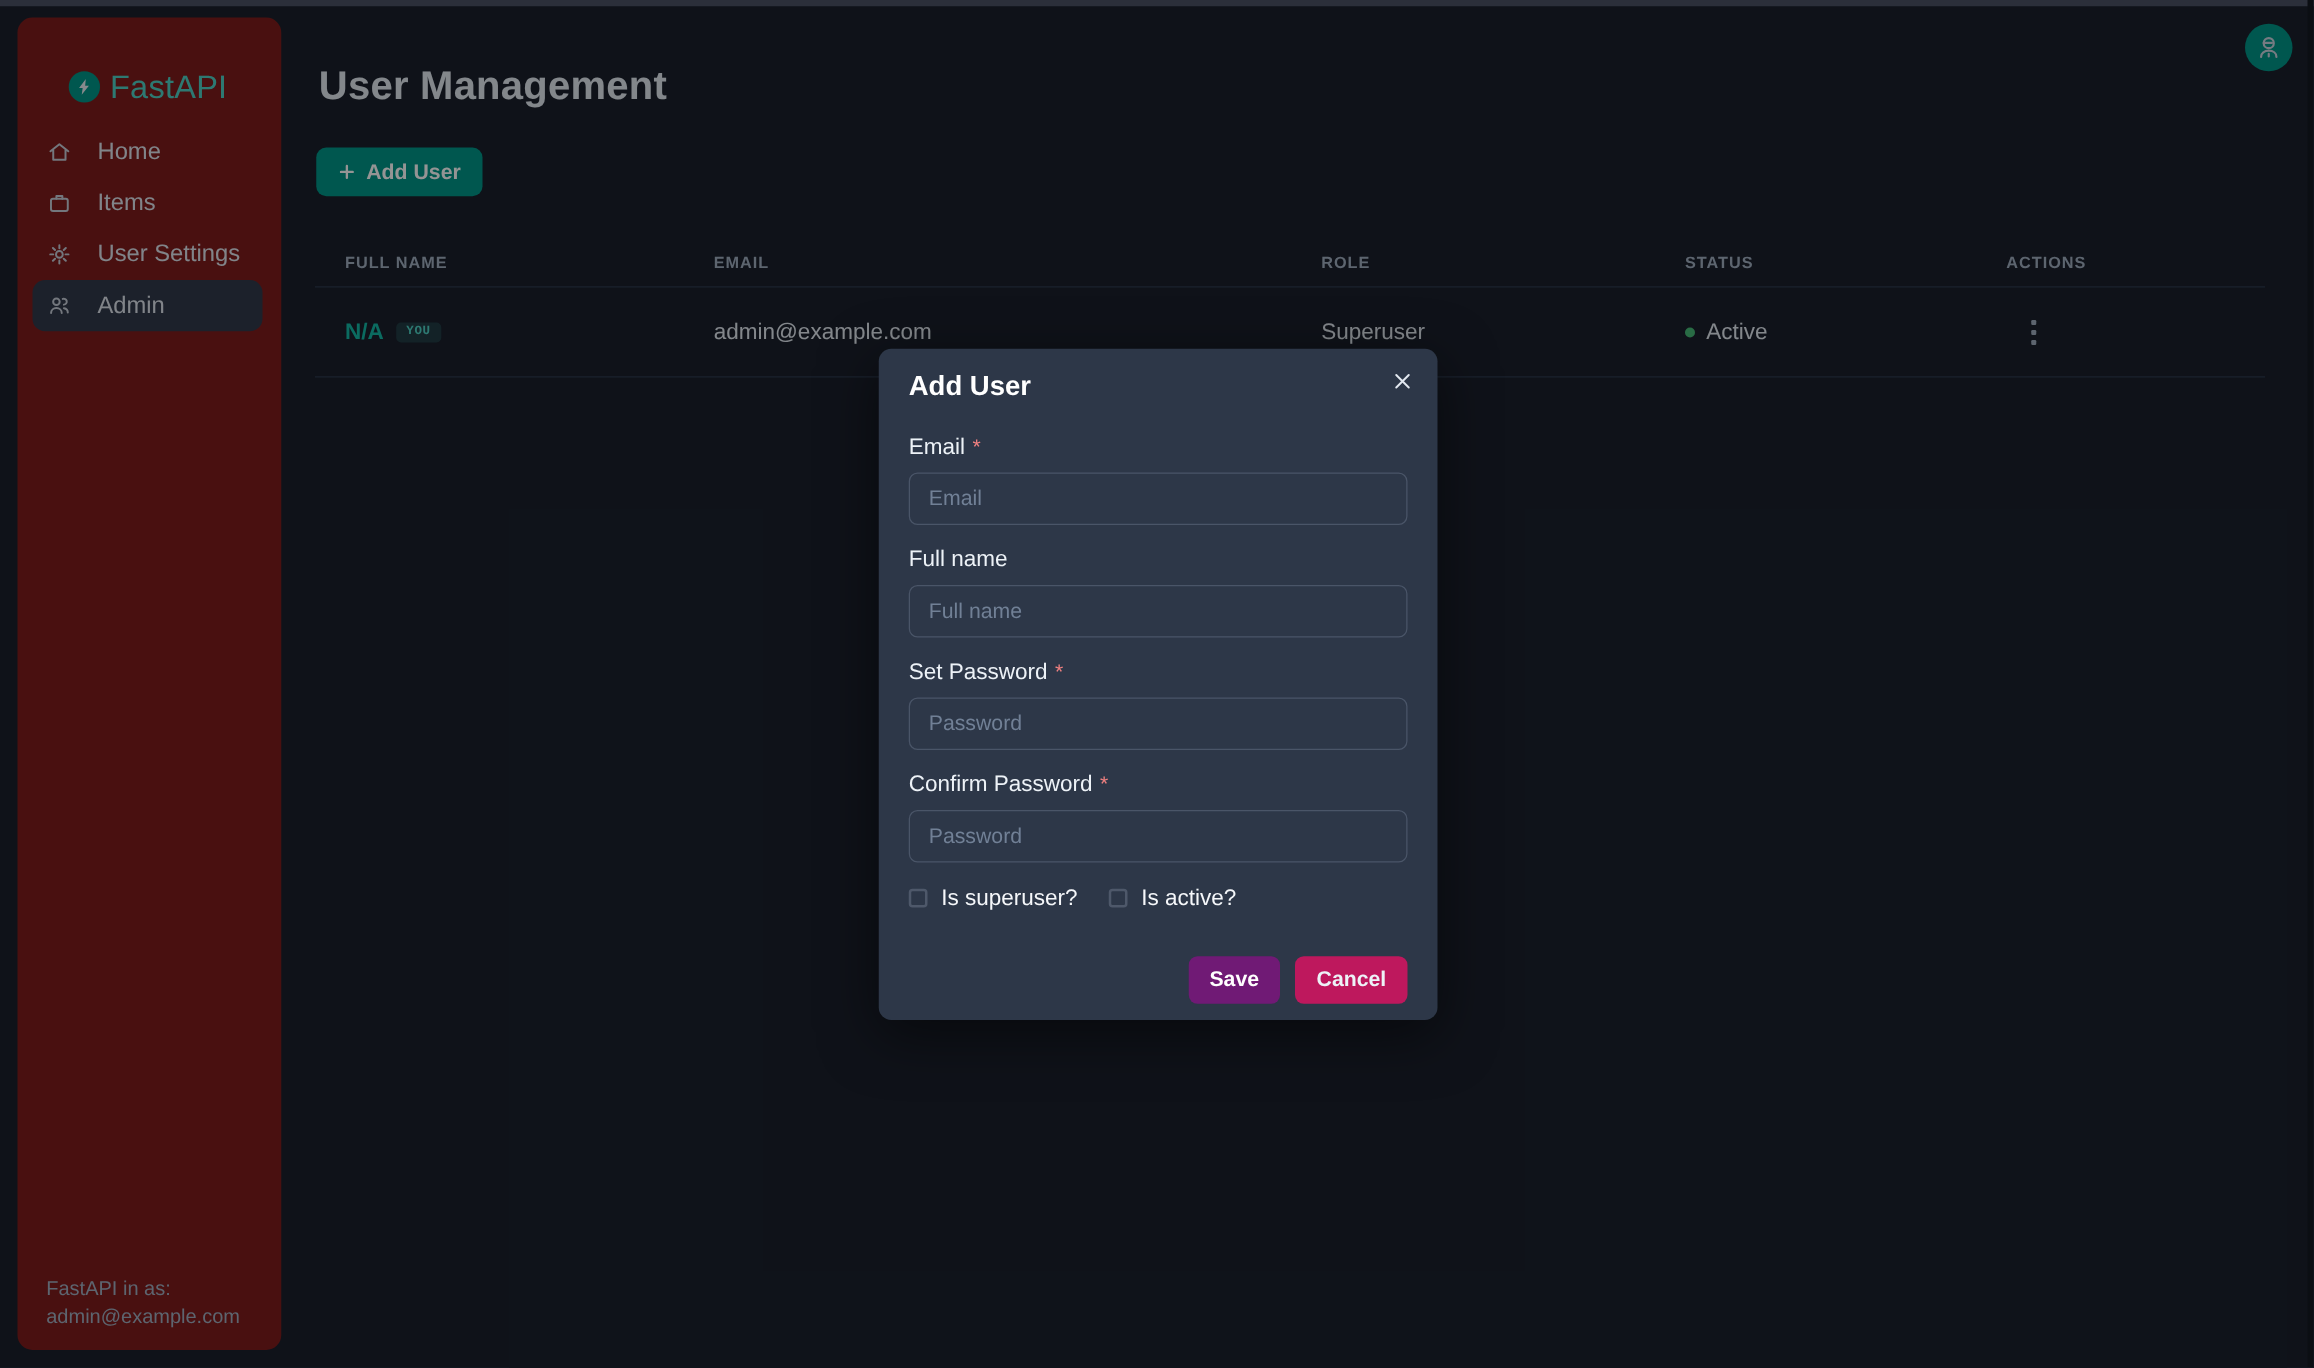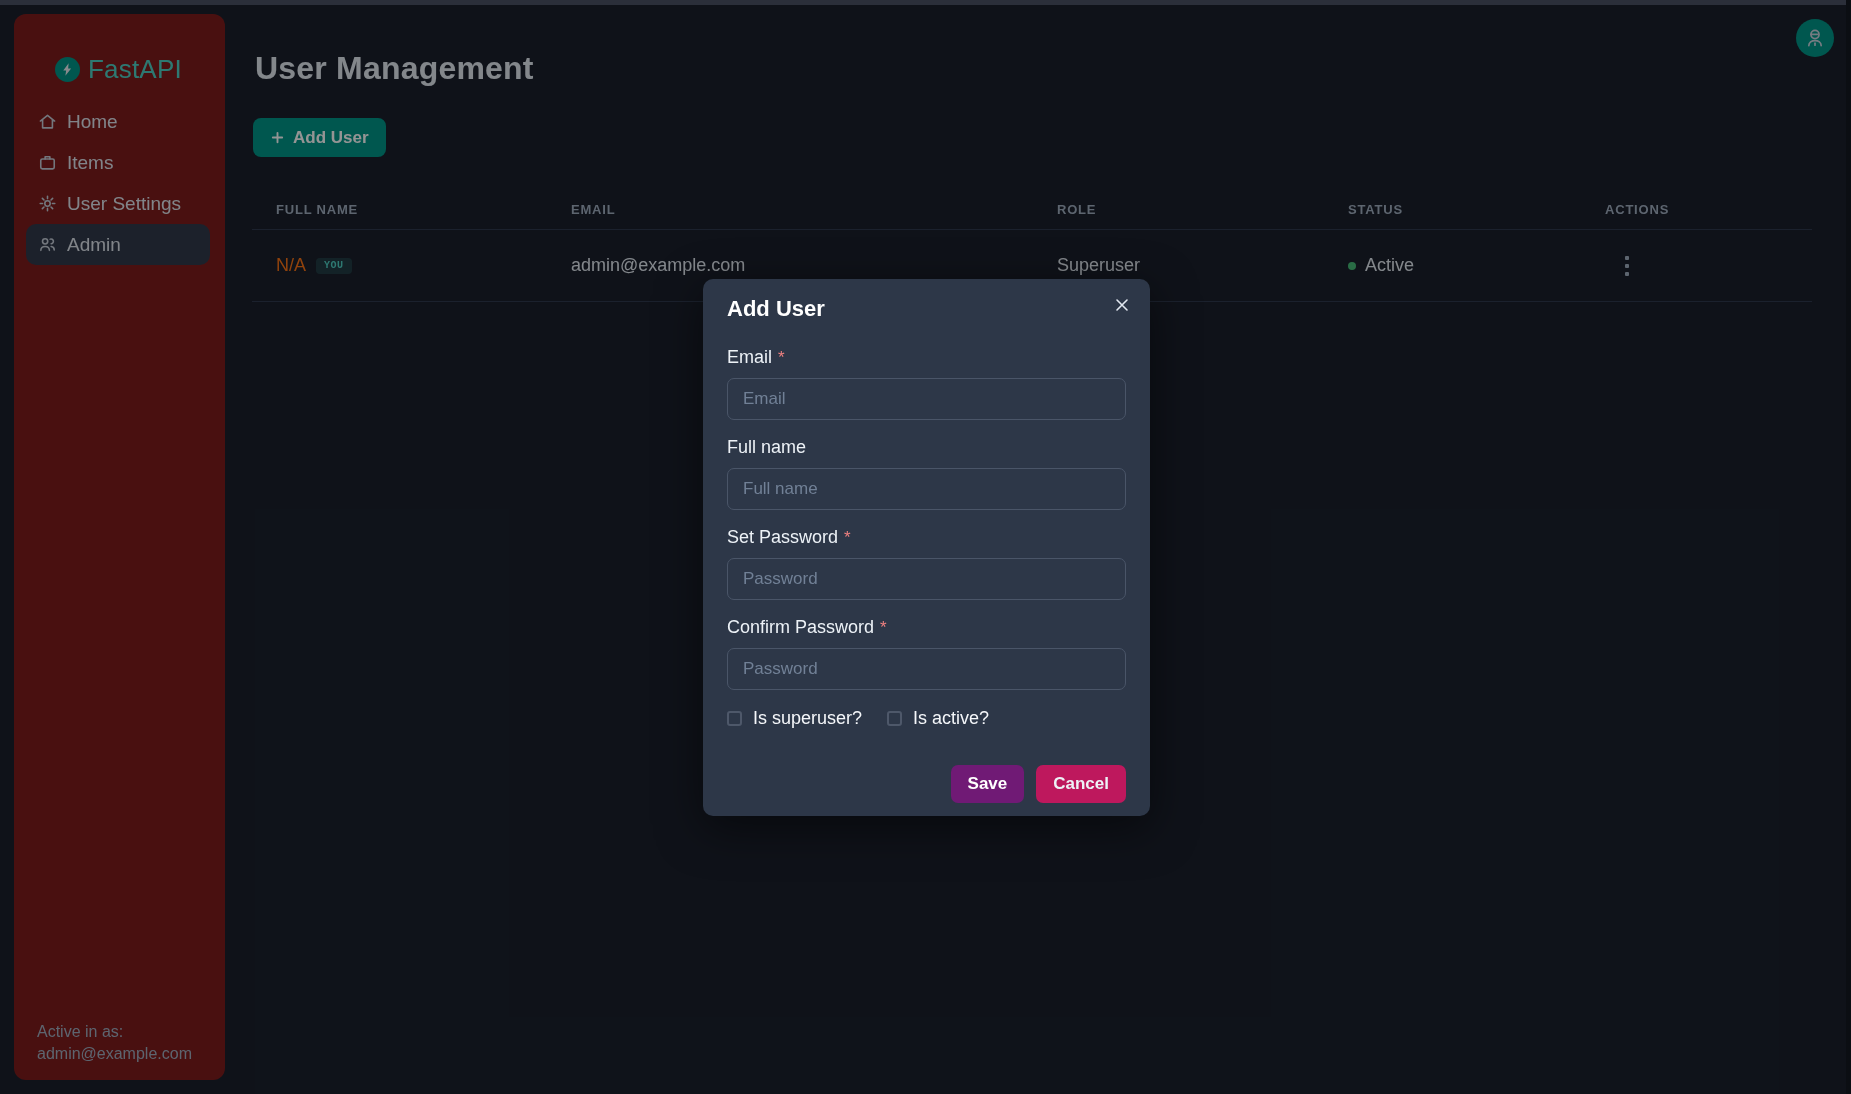--- a/index.html
+++ b/index.html
@@ -24,21 +24,21 @@
   .logo { position:absolute; left:41px; top:40px; display:flex; align-items:center; gap:8px; }
   .logo-mark {
     width:25px; height:25px; border-radius:50%; background:#009688;
     display:flex; align-items:center; justify-content:center;
   }
   .logo-text { font-size:26px; font-weight:500; color:#4FD1C5; letter-spacing:.2px; }
 
   .nav { position:absolute; top:87px; left:12px; right:15px; }
   .nav-item {
     height:41px; border-radius:10px; display:flex; align-items:center;
-    padding-left:12px; gap:10px; color:#DEE4EC; font-size:19px; cursor:pointer;
+    padding-left:12px; gap:21px; color:#DEE4EC; font-size:19px; cursor:pointer;
   }
   .nav-item.active { background:#313A4B; }
   .nav-item .nicon { color:#C6CDD8; display:flex; }
 
   .logged-in {
     position:absolute; left:23px; bottom:15px;
     font-size:16px; line-height:22px; color:#A0AEC0;
   }
 
   
@@ -65,21 +65,21 @@
     align-items:center;
     border-bottom:1px solid #2F3A4E;
   }
   .thead { height:40px; }
   .th {
     padding-left:24px; font-size:13px; font-weight:700;
     letter-spacing:.8px; color:#A0AEC0;
   }
   .trow { height:72px; font-size:18px; color:#E2E8F0; }
   .td { padding-left:24px; display:flex; align-items:center; }
-  .na-text { color:#f97316; }
+  .na-text { color:#14b8a6;font-weight:bold; }
   .you-badge {
     margin-left:10px; padding:2px 8px 3px; border-radius:4px;
     background:rgba(79,209,197,.16); color:#4FD1C5;
     font-size:10px; font-weight:700; letter-spacing:.5px;font-family:Liberation Mono, monospace;
   }
   .status-dot { width:8px; height:8px; border-radius:50%; background:#48BB78; margin-right:9px; }
   .kebab-btn {
     width:44px; height:34px; border:none; background:transparent; cursor:pointer;
     display:flex; flex-direction:column; align-items:center; justify-content:center; gap:4px;
   }
@@ -174,21 +174,21 @@
             <circle cx="9" cy="8" r="3.3"></circle>
             <path d="M3.6 19.4c0-3 2.4-4.9 5.4-4.9s5.4 1.9 5.4 4.9"></path>
             <path d="M15.4 5.2a3 3 0 1 1 1.2 5.8M16.6 14.6c2.4.4 3.9 2 3.9 4.3"></path>
           </svg>
       </span>
       <span>Admin</span>
     </div>
   </div>
 
   <div class="logged-in">
-    <div>Active in as:</div>
+    <div>FastAPI in as:</div>
     <div>admin@example.com</div>
   </div>
 </nav>
 
 <h1 class="page-title">User Management</h1>
 
 <button class="add-user-btn">
   <span>
     <svg width="15" height="15" viewBox="0 0 24 24" fill="none" stroke="#FFFFFF" stroke-width="3" stroke-linecap="round">
         <path d="M12 4.5v15M4.5 12h15"></path>

